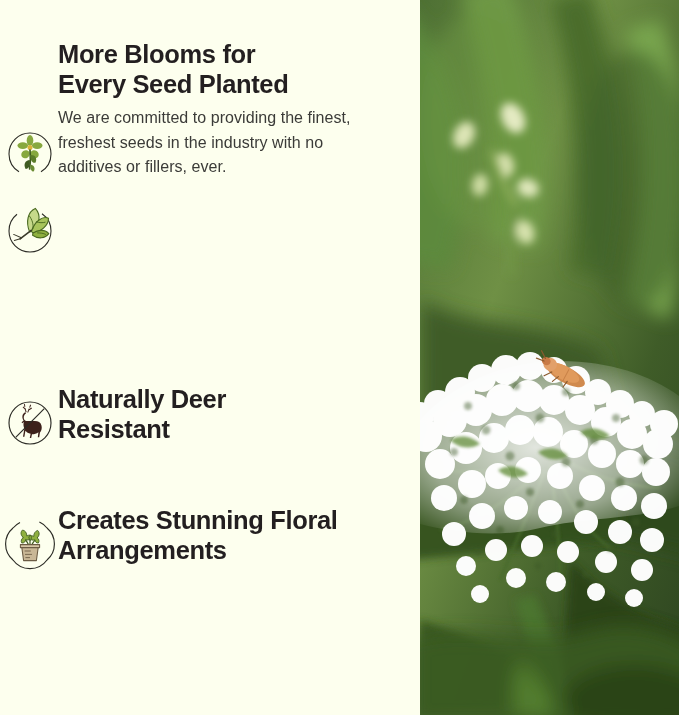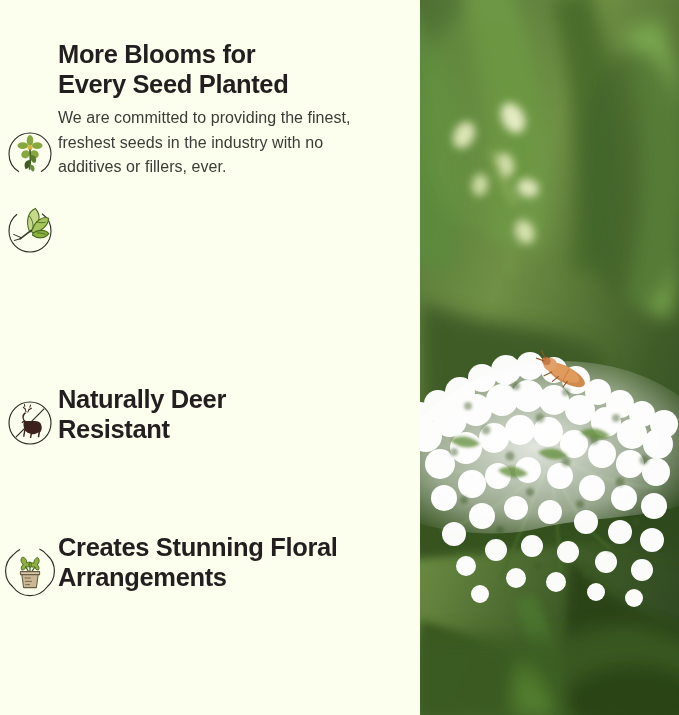--- a/index.html
+++ b/index.html
@@ -72,21 +72,21 @@
     font-weight: 400;
     letter-spacing: 0.05px;
     margin: 0;
     white-space: pre-line;
   }
 
   
   #feature-0 { top: 40px; }
   #feature-1 { top: 199px; }
   #feature-2 { top: 365px; margin-top: 20px; }
-  #feature-3 { top: 533px; }
+  #feature-3 { top: 506px; }
 
   
   .photo-panel {
     flex: 0 0 259px;
     width: 259px;
     height: 715px;
     position: relative;
     overflow: hidden;
     background: #3c5a2c;
   }

